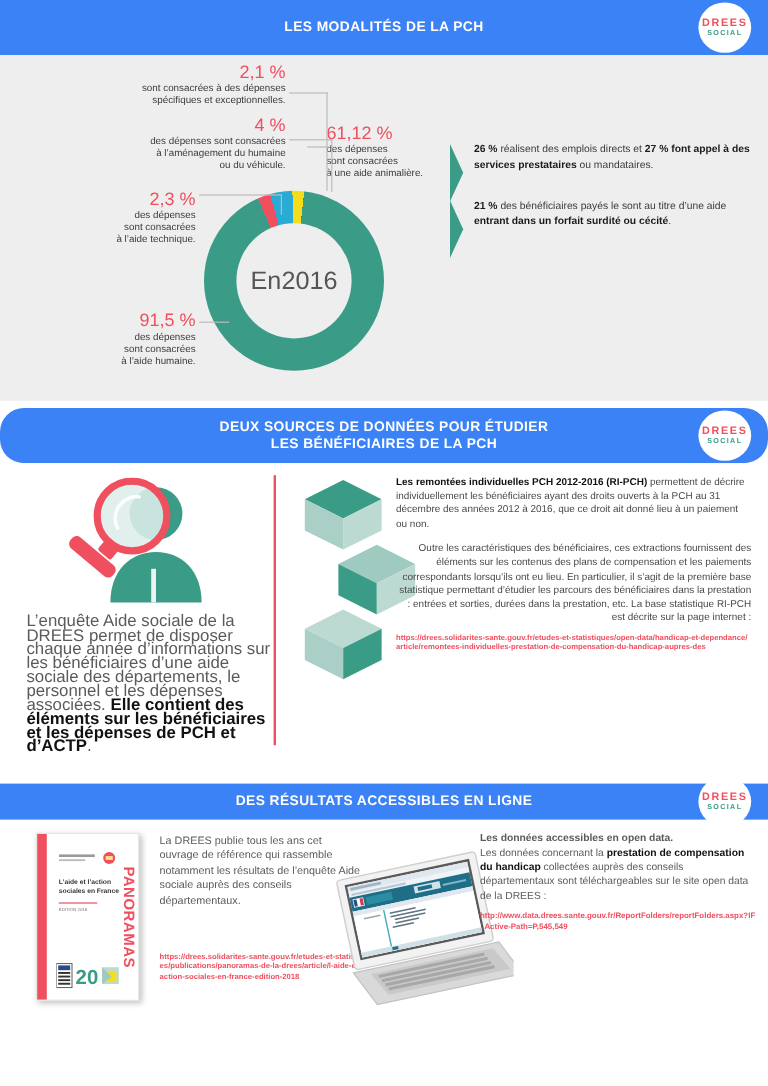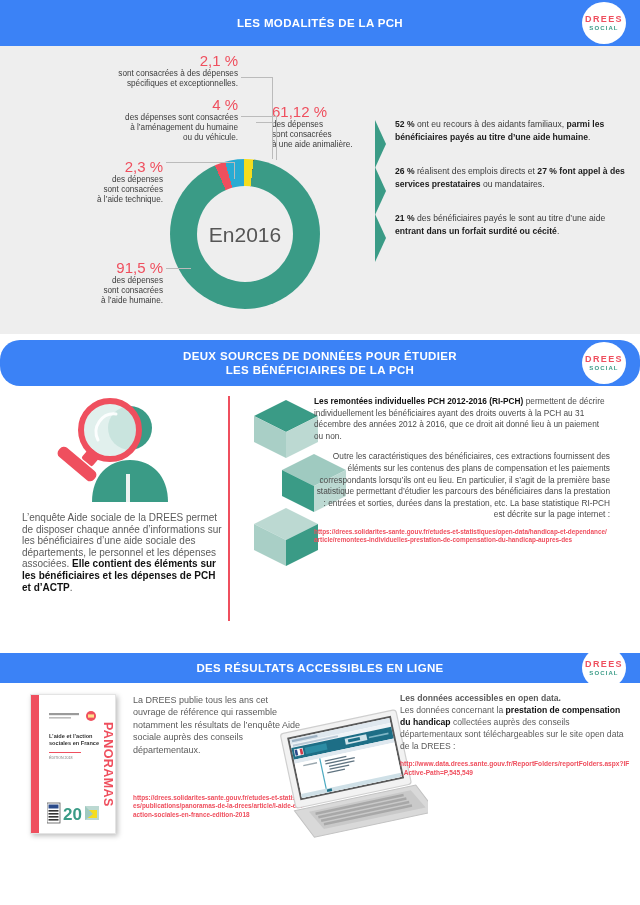--- a/index.html
+++ b/index.html
@@ -64,26 +64,26 @@
     border-left:11px solid #3a9b86;
   }
   .stat p{margin:0;color:#3b3b3b;font-size:8.6px;line-height:12.6px;}
   .stat b{color:#1b1b1b;font-weight:bold;}
 
   
   #sec2{position:absolute;left:0;top:386px;width:640px;height:250px;background:#ffffff;}
   .divider-v{position:absolute;background:#ef4f5e;width:1.6px;}
 
   .illus-left{position:absolute;left:18px;top:12px;width:210px;height:110px;}
-  .left-text{position:absolute;left:22px;top:126px;width:205px;color:#5b5b5b;font-size:10px;line-height:11.6px;}
+  .left-text{position:absolute;left:22px;top:126px;width:205px;color:#5b5b5b;font-size:14px;line-height:11.6px;}
   .left-text b{color:#111;font-weight:bold;}
 
   .cubes{position:absolute;left:252px;top:10px;width:96px;height:175px;}
 
-  .right-col{position:absolute;left:314px;top:10px;width:296px;}
+  .right-col{position:absolute;left:330px;top:10px;width:296px;}
   .right-col p{margin:0;color:#4a4a4a;font-size:8.3px;line-height:11.6px;}
   .right-col b{color:#111;font-weight:bold;}
   .p-indent{margin-top:9px !important;text-align:right;}
   .url-red{color:#ef4f5e;font-size:6.4px;line-height:8.4px;font-weight:bold;word-break:break-all;margin-top:7px;}
 
   
   #sec3{position:absolute;left:0;top:686px;width:640px;height:219px;background:#ffffff;}
 
   .book{position:absolute;left:30px;top:8px;width:84px;height:138px;background:#fff;
         box-shadow:2px 2px 5px rgba(0,0,0,.25);border:1px solid #e4e4e4;}
@@ -169,24 +169,20 @@
       <div class="leader" style="left:241px;top:31px;width:32px;height:1px;"></div>
       <div class="leader" style="left:272px;top:31px;width:1px;height:82px;"></div>
       <div class="leader" style="left:241px;top:70px;width:36px;height:1px;"></div>
       <div class="leader" style="left:276px;top:70px;width:1px;height:44px;"></div>
       <div class="leader" style="left:256px;top:76px;width:18px;height:1px;"></div>
       <div class="leader" style="left:166px;top:116px;width:69px;height:1px;"></div>
       <div class="leader" style="left:234px;top:116px;width:1px;height:17px;"></div>
       <div class="leader" style="left:166px;top:222px;width:25px;height:1px;"></div>
 
       <div class="stats">
-        <div class="stat">
-          <span class="arrow"></span>
-          <p><b>52 %</b> ont eu recours à des aidants familiaux, <b>parmi les bénéficiaires payés au titre d’une aide humaine</b>.</p>
-        </div>
         <div class="stat">
           <span class="arrow"></span>
           <p><b>26 %</b> réalisent des emplois directs et <b>27 % font appel à des services prestataires</b> ou mandataires.</p>
         </div>
         <div class="stat">
           <span class="arrow"></span>
           <p><b>21 %</b> des bénéficiaires payés le sont au titre d’une aide <b>entrant dans un forfait surdité ou cécité</b>.</p>
         </div>
       </div>
 

